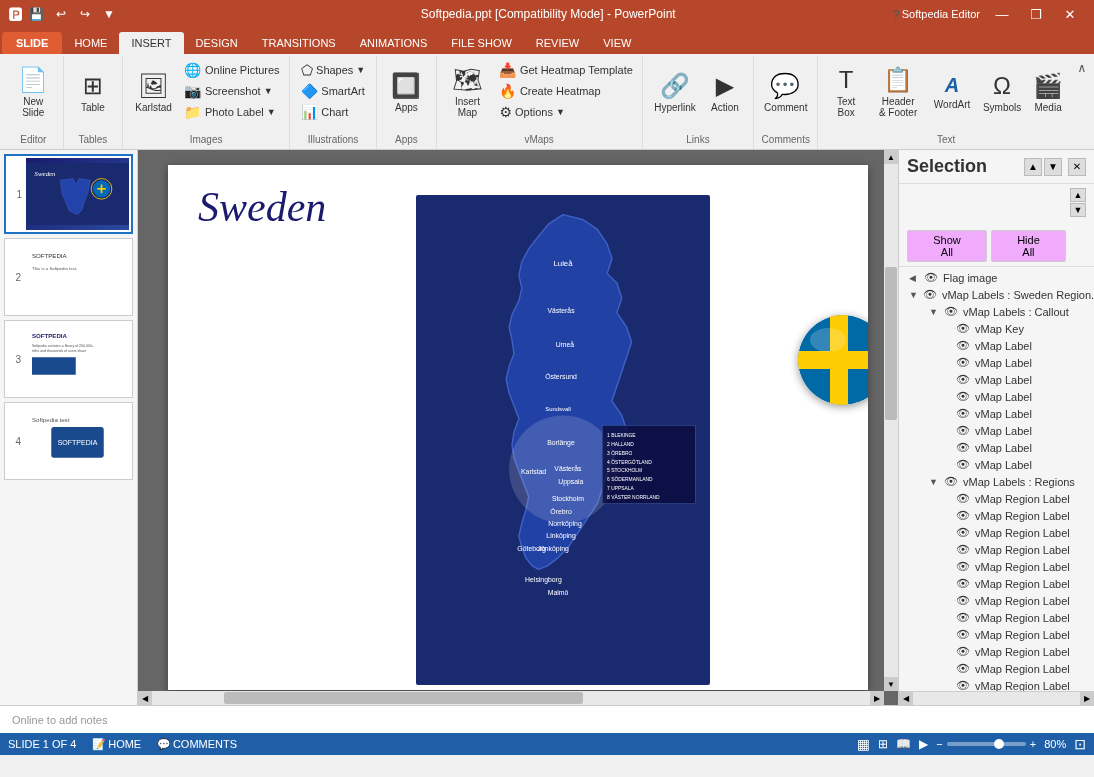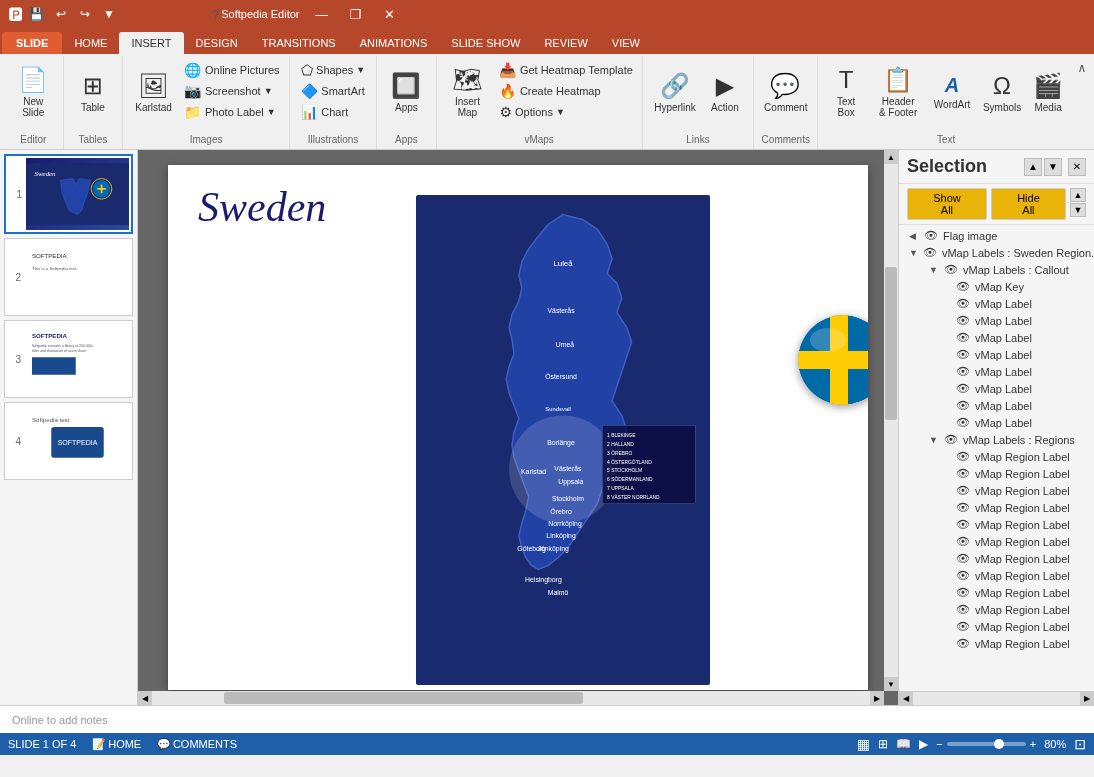--- a/index.html
+++ b/index.html
@@ -173,21 +173,21 @@
       padding: 6px 8px;
       display: flex;
       align-items: center;
       justify-content: space-between;
       border-bottom: 1px solid #ddd;
     }
     #selection-title { font-size: 18px; font-weight: bold; color: #333; }
     #selection-controls { display: flex; gap: 2px; }
     .sel-ctrl-btn { width: 18px; height: 18px; background: #ddd; border: 1px solid #bbb; cursor: pointer; display: flex; align-items: center; justify-content: center; font-size: 10px; }
     .sel-show-hide { display: flex; gap: 4px; padding: 4px 8px; border-bottom: 1px solid #ddd; }
-    .sel-btn { padding: 3px 18px; border: 1px solid #ccc; background: #eab308; cursor: pointer; font-size: 11px; border-radius: 2px; }
+    .sel-btn { padding: 3px 18px; border: 1px solid #ccc; background: #f0abfc; cursor: pointer; font-size: 11px; border-radius: 2px; margin-top: 42px; }
     .sel-sort-btns { display: flex; flex-direction: column; gap: 1px; }
     .sel-sort-btn { width: 16px; height: 14px; background: #ddd; border: 1px solid #bbb; display: flex; align-items: center; justify-content: center; font-size: 9px; cursor: pointer; }
     #selection-tree {
       flex: 1;
       overflow-y: auto;
       padding: 2px 0;
     }
     .tree-item {
       padding: 2px 8px;
       cursor: pointer;
@@ -273,37 +273,38 @@
 <body>
 
 <div id="titlebar">
   <div style="display:flex;align-items:center;gap:4px;width:200px;">
     <span style="font-size:16px;">🅿</span>
     <span class="qat-btn">💾</span>
     <span class="qat-btn">↩</span>
     <span class="qat-btn">↪</span>
     <span class="qat-btn">▼</span>
   </div>
+  <div class="title-center">Softpedia.ppt [Compatibility Mode] - PowerPoint</div>
   <div style="display:flex;align-items:center;gap:2px;">
     <span class="help-btn">?</span>
     <span style="font-size:11px;margin-right:4px;">Softpedia Editor</span>
     <span class="win-btn">—</span>
     <span class="win-btn">❐</span>
     <span class="win-btn close">✕</span>
   </div>
 </div>
 
 <div id="ribbon-tabs">
   <div class="tab file-tab">SLIDE</div>
   <div class="tab">HOME</div>
   <div class="tab active">INSERT</div>
   <div class="tab">DESIGN</div>
   <div class="tab">TRANSITIONS</div>
   <div class="tab">ANIMATIONS</div>
-  <div class="tab">SLIDE SHOW</div>
+  <div class="tab">FILE SHOW</div>
   <div class="tab">REVIEW</div>
   <div class="tab">VIEW</div>
 </div>
 
 <div id="ribbon">
 
   <div class="ribbon-group">
     <div class="ribbon-group-content">
       <div class="ribbon-btn-large">
         <div class="icon">📄</div>

